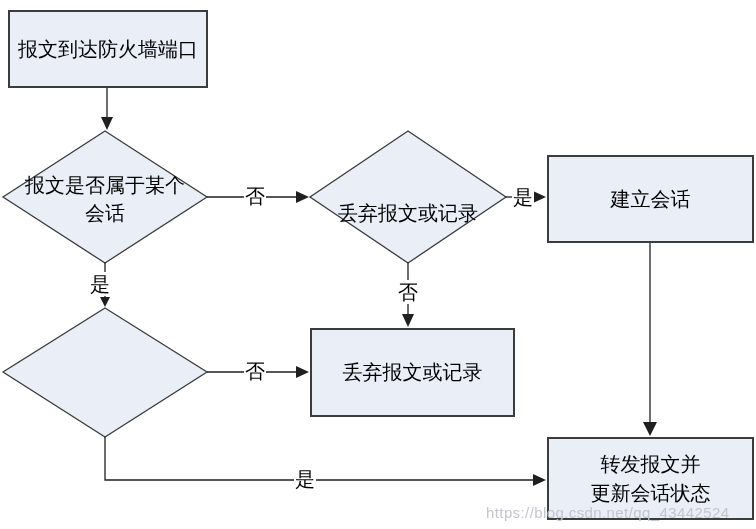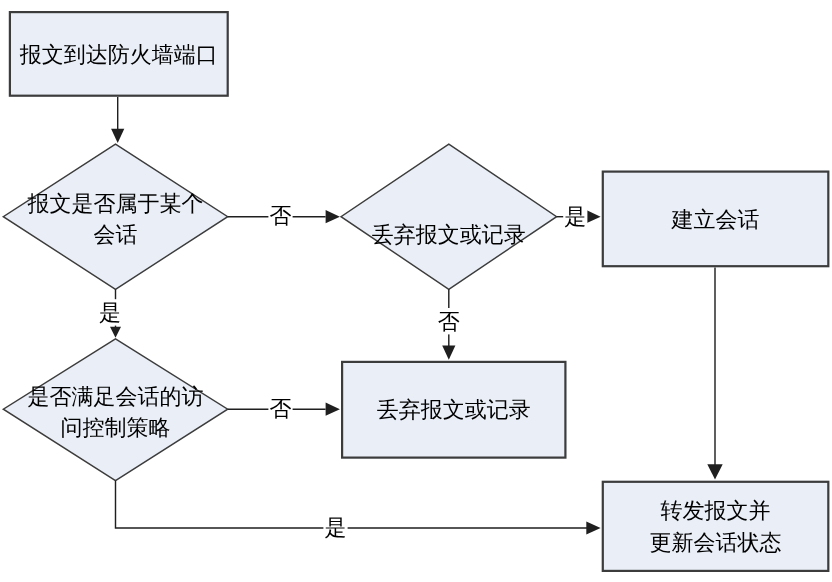--- a/index.html
+++ b/index.html
@@ -123,31 +123,28 @@
 
   <div class="diamond-label" style="left:15px; top:167px; width:180px; height:60px;">
     <span>报文是否属于某个</span>
     <span>会话</span>
   </div>
 
   <div class="diamond-label" style="left:318px; top:167px; width:180px; height:60px;">
     <span>丢弃报文或记录</span>
   </div>
 
-  <div class="diamond-label" style="left:15px; top:342px; width:180px; height:60px;">
-    <span>是否满足会话的访</span>
-    <span>问控制策略</span>
-  </div>
 
   <div class="edge-label" style="left:244px; top:184px;">否</div>
 
   <div class="edge-label" style="left:89px; top:272px;">是</div>
 
   <div class="edge-label" style="left:512px; top:185px;">是</div>
 
   <div class="edge-label" style="left:397px; top:280px;">否</div>
 
   <div class="edge-label" style="left:244px; top:359px;">否</div>
 
   <div class="edge-label" style="left:294px; top:467px;">是</div>
 
+  <div class="watermark">https://blog.csdn.net/qq_43442524</div>
 
 </div>
 
 </body></html>

